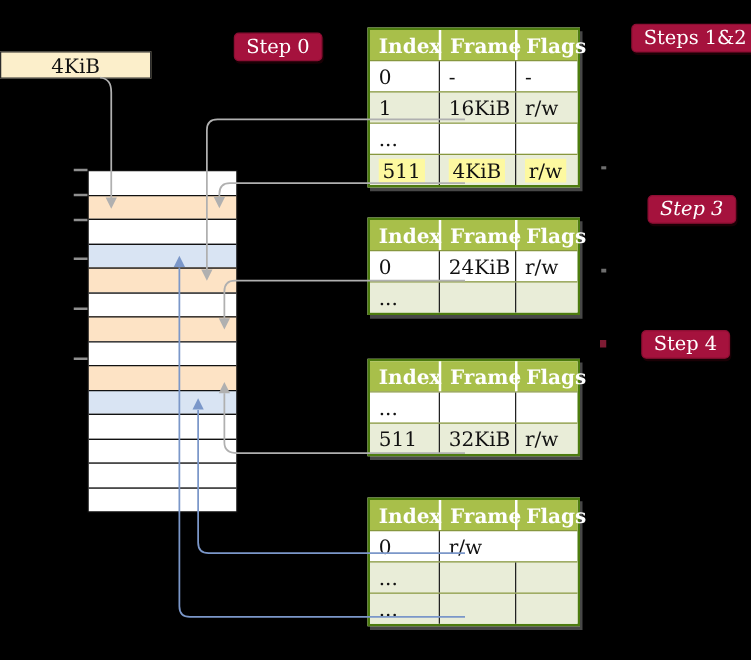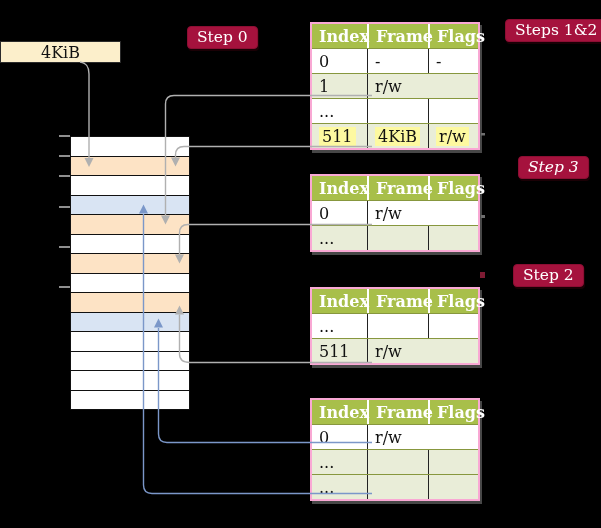--- a/index.html
+++ b/index.html
@@ -29,22 +29,22 @@
     border:1.5px solid #111;
   }
   .memrow{height:18.5px;border-top:1.5px solid #111;}
   .memrow:first-child{border-top:none;}
   .memrow.empty{background:#ffffff;}
   .memrow.pagetable{background:#fde3c5;}
   .memrow.page{background:#d9e4f3;}
   .tick{position:absolute;left:59px;width:11px;height:2px;background:#8f8f8f;}
   
   .ptable{
-    position:absolute;left:310px;width:166px;background:#fff;
-    border:2px solid #f9a8d4;box-shadow:2px 3px 0 rgba(130,130,130,.55);
+    position:absolute;left:294px;width:166px;background:#fff;
+    border:2px solid #4d7c0f;box-shadow:2px 3px 0 rgba(130,130,130,.55);
   }
   .pthead{display:flex;background:#a8bf4a;height:24px;align-items:center;}
   .pthead .hc{
     color:#fff;font-weight:bold;font-size:16px;padding-left:7px;
     box-sizing:border-box;height:100%;display:flex;align-items:center;
   }
   .pthead .hc + .hc{border-left:2px solid #fff;}
   .ptrow{display:flex;height:24px;border-top:1.6px solid #87973e;}
   .ptrow .c{
     font-size:16px;padding-left:7px;box-sizing:border-box;height:100%;
@@ -64,21 +64,21 @@
 
 <div id="canvas">
 
   <div id="ptr4k">
     <span>4KiB</span>
   </div>
 
   <div class="badge" id="badge-step0">Step 0</div>
   <div class="badge" id="badge-steps12">Steps 1&amp;2</div>
   <div class="badge" id="badge-step3">Step 3</div>
-  <div class="badge" id="badge-step4">Step 2</div>
+  <div class="badge" id="badge-step4">Step 4</div>
 
   <div id="memory">
     <div class="memrow empty"></div>
     <div class="memrow pagetable"></div>
     <div class="memrow empty"></div>
     <div class="memrow page"></div>
     <div class="memrow pagetable"></div>
     <div class="memrow empty"></div>
     <div class="memrow pagetable"></div>
     <div class="memrow empty"></div>
@@ -103,20 +103,21 @@
       <div class="hc col-f">Frame</div>
       <div class="hc col-g">Flags</div>
     </div>
     <div class="ptrow">
       <div class="c col-i">0</div>
       <div class="c col-f">-</div>
       <div class="c col-g">-</div>
     </div>
     <div class="ptrow shade">
       <div class="c col-i">1</div>
+      <div class="c col-f">16KiB</div>
       <div class="c col-g">r/w</div>
     </div>
     <div class="ptrow">
       <div class="c col-i">...</div>
       <div class="c col-f"></div>
       <div class="c col-g"></div>
     </div>
     <div class="ptrow shade">
       <div class="c col-i">
           <span class="hl">511</span>
@@ -131,20 +132,21 @@
   </div>
 
   <div class="ptable" style="top:174px">
     <div class="pthead">
       <div class="hc col-i">Index</div>
       <div class="hc col-f">Frame</div>
       <div class="hc col-g">Flags</div>
     </div>
     <div class="ptrow">
       <div class="c col-i">0</div>
+      <div class="c col-f">24KiB</div>
       <div class="c col-g">r/w</div>
     </div>
     <div class="ptrow shade">
       <div class="c col-i">...</div>
       <div class="c col-f"></div>
       <div class="c col-g"></div>
     </div>
   </div>
 
   <div class="ptable" style="top:287px">
@@ -153,20 +155,21 @@
       <div class="hc col-f">Frame</div>
       <div class="hc col-g">Flags</div>
     </div>
     <div class="ptrow">
       <div class="c col-i">...</div>
       <div class="c col-f"></div>
       <div class="c col-g"></div>
     </div>
     <div class="ptrow shade">
       <div class="c col-i">511</div>
+      <div class="c col-f">32KiB</div>
       <div class="c col-g">r/w</div>
     </div>
   </div>
 
   <div class="ptable" style="top:398px">
     <div class="pthead">
       <div class="hc col-i">Index</div>
       <div class="hc col-f">Frame</div>
       <div class="hc col-g">Flags</div>
     </div>

